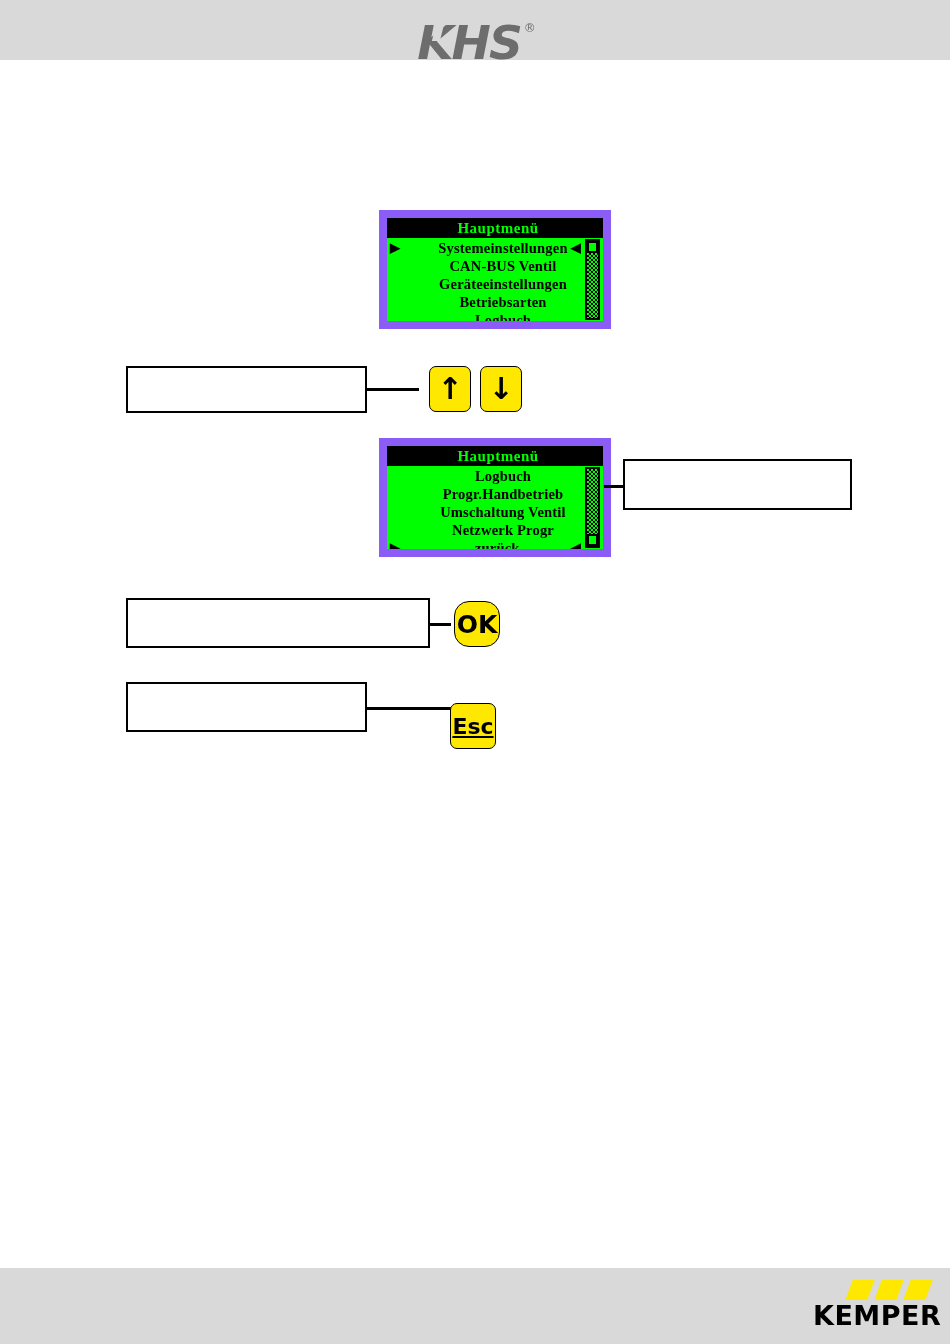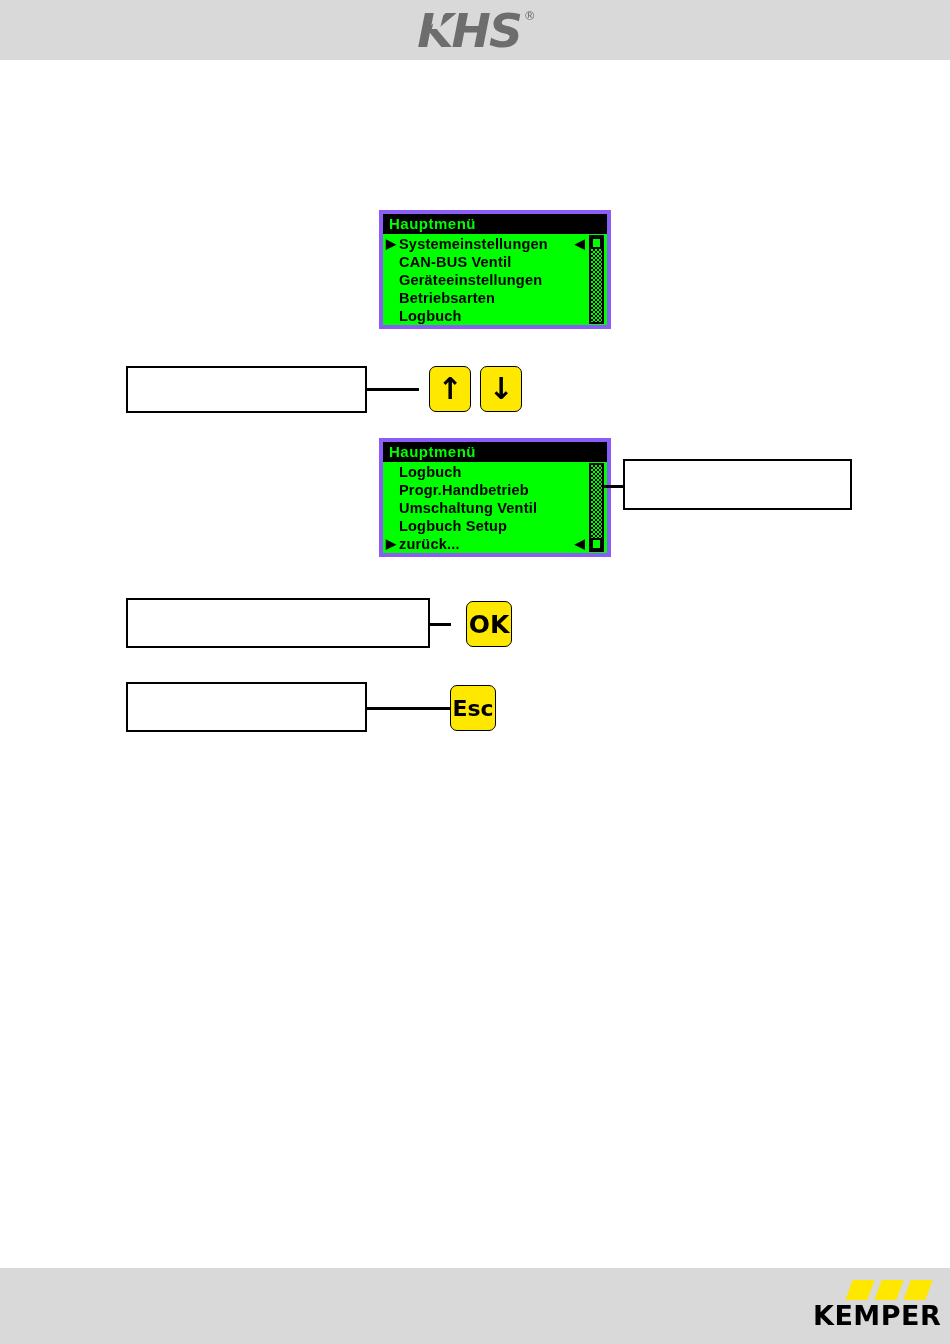--- a/index.html
+++ b/index.html
@@ -17,21 +17,21 @@
 
   
   .header-bar {
     position: absolute;
     left: 0; top: 0;
     width: 950px; height: 60px;
     background: #d9d9d9;
   }
   .khs-logo {
     position: absolute;
-    left: 0; top: 0;
+    left: 0; top: 12px;
     width: 950px; height: 60px;
     display: flex;
     align-items: center;
     justify-content: center;
   }
   .khs-wrap {
     position: relative;
     display: inline-block;
     transform: translateX(-6px);
   }
@@ -106,24 +106,25 @@
     font-size: 27px;
     letter-spacing: 0.5px;
     color: #000000;
     line-height: 1;
   }
 
   
   .lcd {
     position: absolute;
     background: #00ff00;
-    border: 4px solid #8b5cf6;
-    box-sizing: border-box;
-    font-family: Liberation Sans, sans-serif;
+    border: 8px solid #8b5cf6;
+    box-sizing: border-box;
+    font-family: Liberation Serif, serif;
     overflow: hidden;
+    text-align: center;
   }
   .lcd-title {
     height: 20px;
     background: #000000;
     color: #00ff00;
     font-size: 15px;
     font-weight: bold;
     line-height: 20px;
     padding-left: 6px;
     letter-spacing: 0.5px;
@@ -308,46 +309,46 @@
       <span>Progr.Handbetrieb</span>
       <span class="edge-marker"></span>
     </div>
     <div class="lcd-row">
       <span class="cursor"></span>
       <span>Umschaltung Ventil</span>
       <span class="edge-marker"></span>
     </div>
     <div class="lcd-row">
       <span class="cursor"></span>
-      <span>Logbuch Setup</span>
+      <span>Netzwerk Progr</span>
       <span class="edge-marker"></span>
     </div>
     <div class="lcd-row">
       <span class="cursor">▶</span>
       <span>zurück...</span>
       <span class="edge-marker">◀</span>
     </div>
     <div class="lcd-scroll">
       <div class="lcd-thumb" style="bottom:0px;"></div>
     </div>
   </div>
 </div>
 
 <div class="connector" style="left:604px; top:485px; width:20px;"></div>
 <div class="callout" style="left:623px; top:459px; width:229px; height:51px;"></div>
 
 <div class="callout" style="left:126px; top:598px; width:304px; height:50px;"></div>
 <div class="connector" style="left:430px; top:623px; width:21px;"></div>
-<div class="key key-ok" style="left:466px; top:601px;">
+<div class="key key-ok" style="left:454px; top:601px;border-radius:15px;">
   <span>OK</span>
 </div>
 
 <div class="callout" style="left:126px; top:682px; width:241px; height:50px;"></div>
 <div class="connector" style="left:367px; top:707px; width:84px;"></div>
-<div class="key key-esc" style="left:450px; top:685px;">
+<div class="key key-esc" style="left:450px; top:703px;text-decoration:underline;">
   <span>Esc</span>
 </div>
 
 <div class="footer-bar"></div>
 <div class="kemper-logo">
   <div class="kemper-bars">
     <span class="kbar b1"></span>
     <span class="kbar b2"></span>
     <span class="kbar b3"></span>
   </div>

